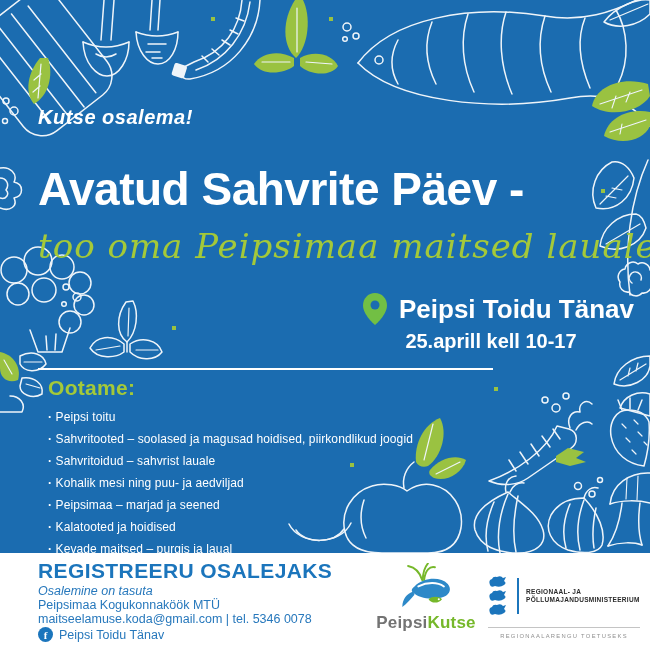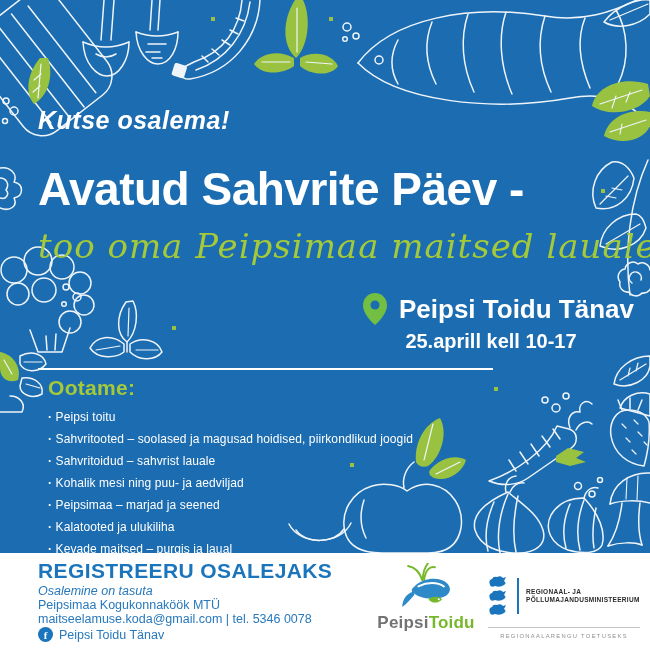--- a/index.html
+++ b/index.html
@@ -7,21 +7,21 @@
     position:relative;width:650px;height:649px;overflow:hidden;
     font-family:"Liberation Sans",sans-serif;background:#fff;
     -webkit-font-smoothing:antialiased;
   }
   .blue-area{position:absolute;left:0;top:0;width:650px;height:553px;background:#1B6CB0;}
   .decor{position:absolute;left:0;top:0;width:650px;height:553px;}
   .decor *{vector-effect:non-scaling-stroke;}
 
   .invite{
     position:absolute;left:38px;top:106px;color:#fff;
-    font-size:25px;font-weight:700;font-style:italic;letter-spacing:.5px;
+    font-size:20px;font-weight:700;font-style:italic;letter-spacing:.5px;
   }
   .title{
     position:absolute;left:38px;top:162px;color:#fff;
     font-size:46px;font-weight:700;letter-spacing:-.5px;white-space:nowrap;
   }
   .tagline{
     position:absolute;left:38px;top:226px;color:#A4C939;
     font-family:"DejaVu Serif",serif;font-style:italic;
     font-size:34px;letter-spacing:1px;white-space:nowrap;
   }
@@ -273,21 +273,21 @@
   <div class="divider"></div>
 
   <div class="expect">
     <div class="expect-heading">Ootame:</div>
     <ul class="expect-list">
       <li>Peipsi toitu</li>
       <li>Sahvritooted – soolased ja magusad hoidised, piirkondlikud joogid</li>
       <li>Sahvritoidud – sahvrist lauale</li>
       <li>Kohalik mesi ning puu- ja aedviljad</li>
       <li>Peipsimaa – marjad ja seened</li>
-      <li>Kalatooted ja ulukiliha</li>
+      <li>Kalatooted ja hoidised</li>
       <li>Kevade maitsed – purgis ja laual</li>
     </ul>
   </div>
 
   <div class="footer">
     <div class="register">REGISTREERU OSALEJAKS</div>
     <div class="f-note">Osalemine on tasuta</div>
     <div class="f-org">Peipsimaa Kogukonnaköök MTÜ</div>
     <div class="f-contact">maitseelamuse.koda@gmail.com | tel. 5346 0078</div>
     <div class="f-fb">
@@ -302,21 +302,21 @@
           <path d="M47,26 C49,10 56,4 64,6"></path>
           <path d="M45,26 C45,14 48,6 53,0"></path>
         </g>
         <path fill="#2D89C8" d="M32,36 C46,22 72,20 84,32 C90,39 88,48 78,52 C60,58 40,55 30,46 C26,42 28,39 32,36 Z"></path>
         <path d="M38,36 C52,29 68,29 78,36" stroke="#FFFFFF" stroke-width="3" fill="none" stroke-linecap="round"></path>
         <path fill="#2D89C8" d="M30,44 C20,47 13,56 13,68 C20,63 27,55 32,49 Z"></path>
         <path fill="#76B82A" d="M54,56 C60,51 70,51 75,56 C70,63 58,63 54,56 Z"></path>
         <circle cx="70" cy="56" r="1.6" fill="#FFFFFF"></circle>
       </svg>
       <div class="peipsi-name">
-        <span class="p1">Peipsi</span><span class="p2">Toidu</span>
+        <span class="p1">Peipsi</span><span class="p2">Kutse</span>
       </div>
     </div>
 
     <div class="ministry-logo">
       <div class="mini-row">
         <svg width="22" height="42" viewBox="0 0 22 42" fill="#1B75BC">
           <g>
             <path d="M2,10 Q0,5 4,4 Q5,1 9,2 Q13,0 15,3 L18,2 L16,6 Q19,8 16,10 Q12,13 7,11 Q3,13 2,10 Z"></path>
             <path d="M2,24 Q0,19 4,18 Q5,15 9,16 Q13,14 15,17 L18,16 L16,20 Q19,22 16,24 Q12,27 7,25 Q3,27 2,24 Z"></path>
             <path d="M2,38 Q0,33 4,32 Q5,29 9,30 Q13,28 15,31 L18,30 L16,34 Q19,36 16,38 Q12,41 7,39 Q3,41 2,38 Z"></path>

